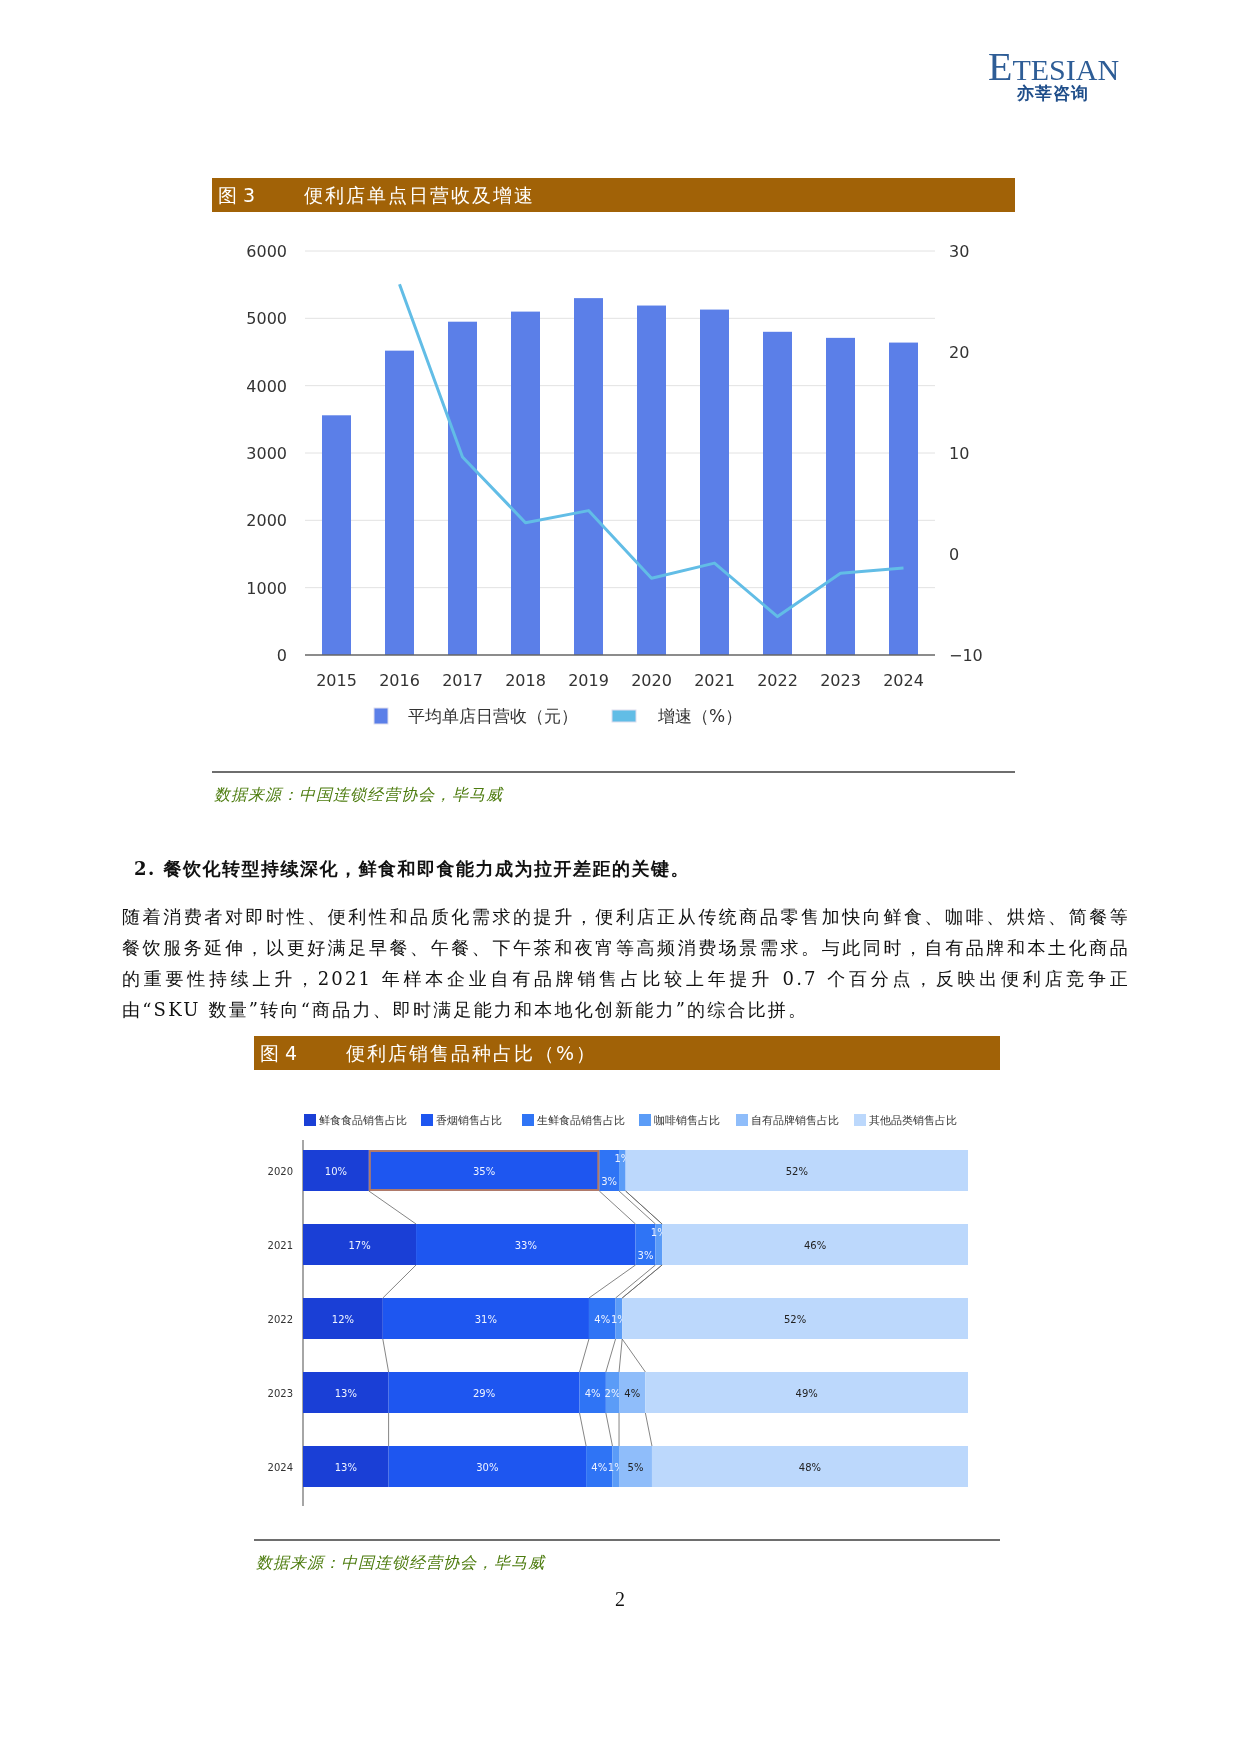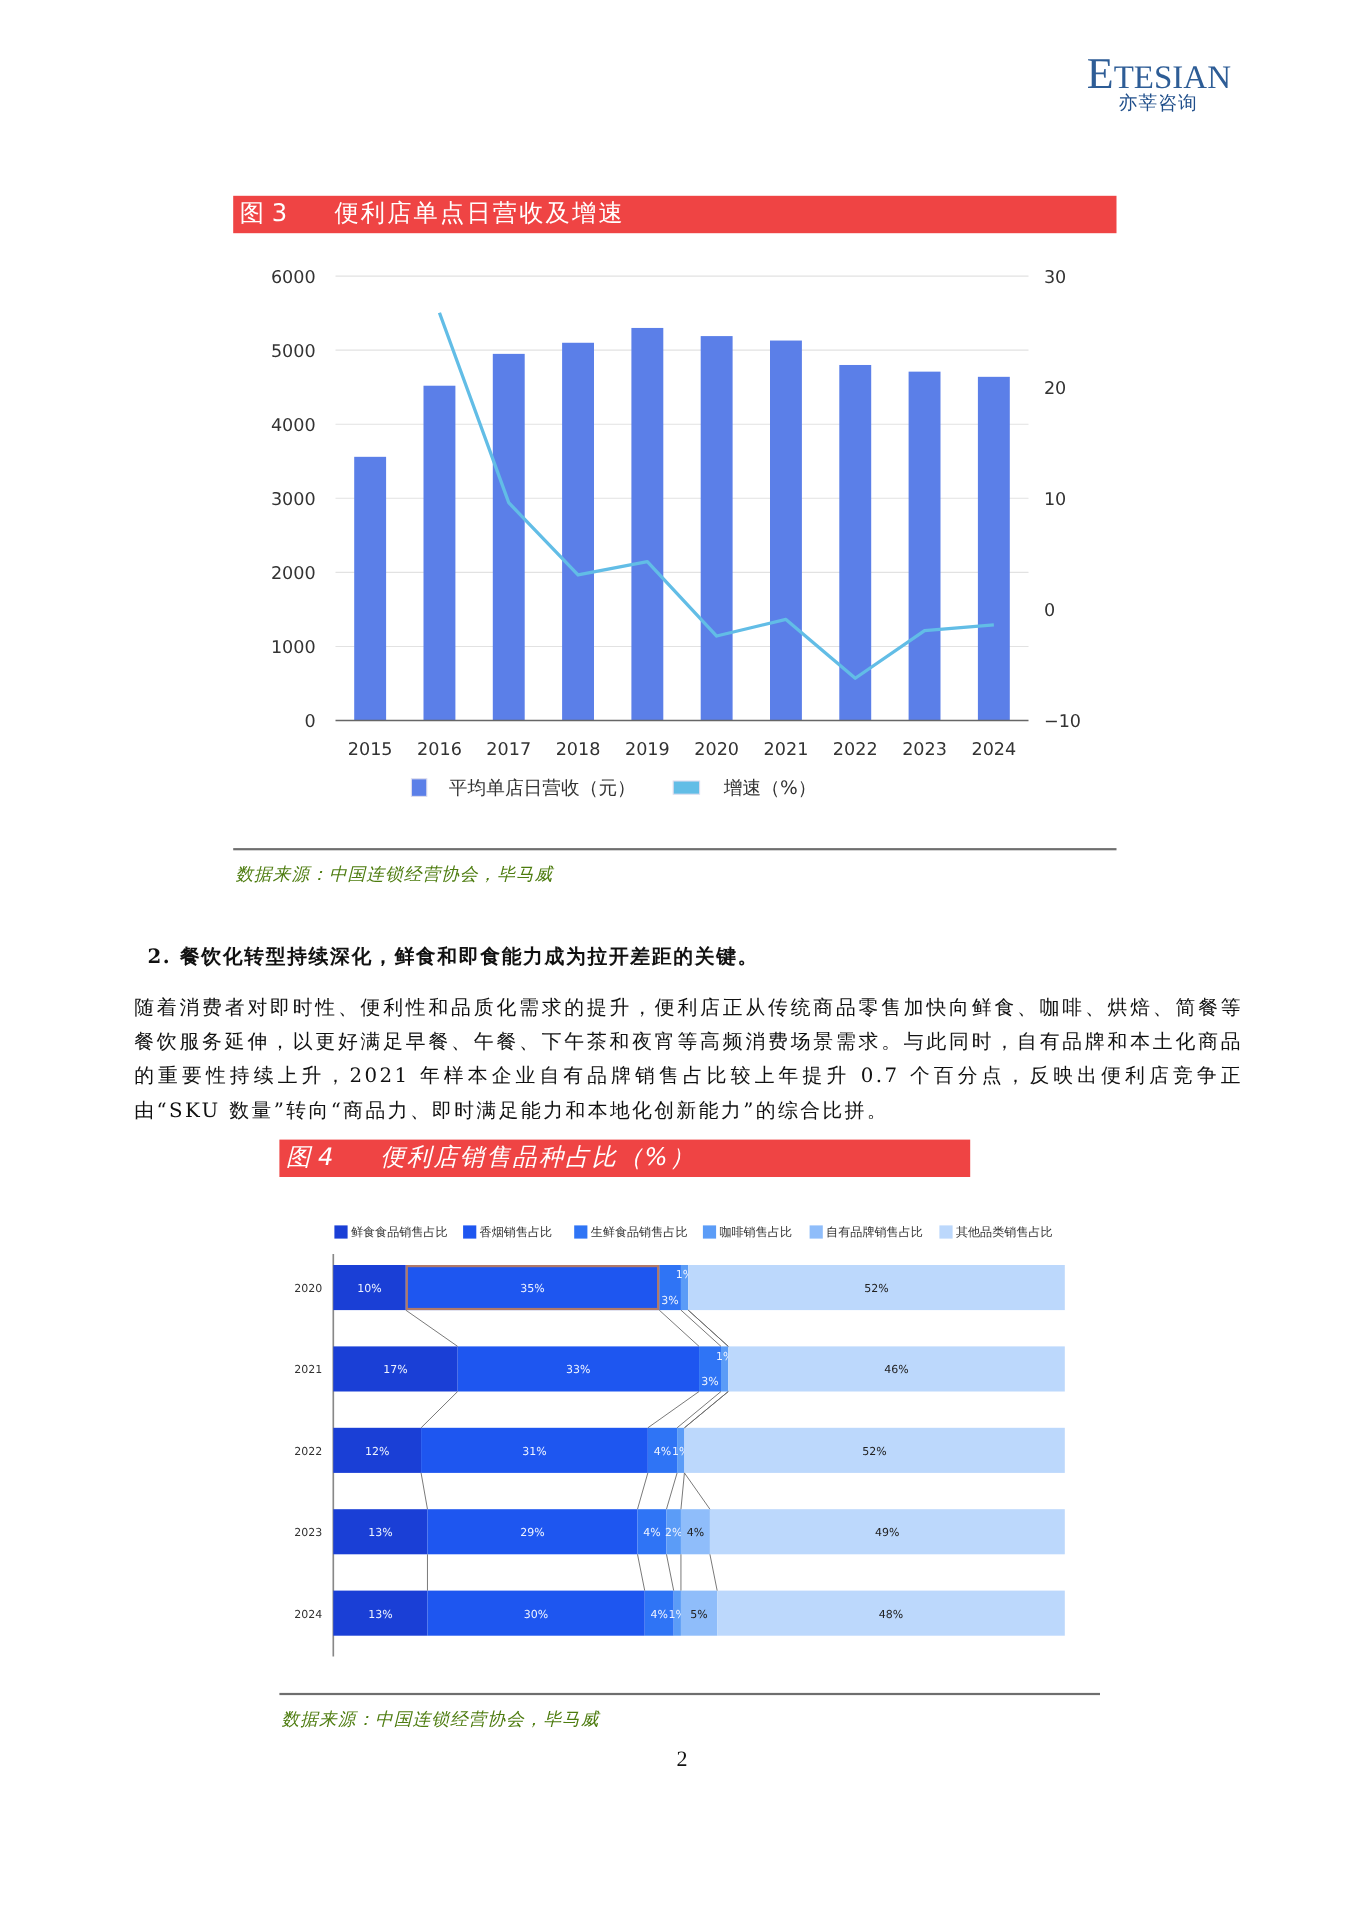--- a/index.html
+++ b/index.html
@@ -2,23 +2,23 @@
 <html><head>
 <meta charset="utf-8">
 <style>
   html, body { margin:0; padding:0; background:#ffffff; }
   body { width:1240px; height:1753px; position:relative; overflow:hidden; font-family:"DejaVu Serif", serif; color:#111; }
   .abs { position:absolute; }
   
   .logo { left:988px; top:52px; width:130px; text-align:center; color:#2e5d96; }
   .logo-en { font-family:"Liberation Serif", serif; font-size:30px; letter-spacing:0px; line-height:30px; }
   .logo-en .big { font-size:40px; }
-  .logo-cn { font-family:"DejaVu Sans", sans-serif; font-size:17px; font-weight:normal; line-height:20px; color:#1f4e8a; margin-top:-2px; letter-spacing:1px;text-align:center; }
-  
-  .fig-header { background:#ef4444; color:#fff; height:34px; line-height:34px; font-family:"DejaVu Sans", sans-serif; font-size:22px; }
+  .logo-cn { font-family:"DejaVu Sans", sans-serif; font-size:17px; font-weight:bold; line-height:20px; color:#1f4e8a; margin-top:-2px; letter-spacing:1px;text-align:center; }
+  
+  .fig-header { background:#a16207; color:#fff; height:34px; line-height:34px; font-family:"DejaVu Sans", sans-serif; font-size:19px; }
   .fig-header .num { display:inline-block; padding-left:6px; width:86px; }
   .fig-header .ttl { letter-spacing:2px; }
   .rule { height:2px; background:#6e6e6e; }
   .source { font-family:"DejaVu Serif", serif; font-style:italic; color:#4d7c0f; font-size:16px; letter-spacing:1px; }
   .heading { left:134px; top:857px; font-size:18px; font-weight:bold; letter-spacing:1.5px; font-family:"DejaVu Serif", serif; }
   .para { left:122px; top:901px; width:1008px; font-size:18px; line-height:31px; letter-spacing:2.2px; text-align:justify; }
   .page-num { left:0; width:1240px; top:1588px; text-align:center; font-family:"Liberation Serif", serif; font-size:20px; }
   
   .c3-svg { left:212px; top:230px; }
   .tick { font-family:"DejaVu Sans", sans-serif; font-size:16px; fill:#333; }
@@ -87,21 +87,21 @@
     <rect x="400" y="480" width="24" height="12" fill="#62bde6" stroke="#dde" stroke-width="1"></rect>
     <text x="446" y="492" class="legend3">增速（%）</text>
   </svg>
 
 <div class="abs rule" style="left:212px; top:771px; width:803px;"></div>
 <div class="abs source" style="left:214px; top:785px;">数据来源：中国连锁经营协会，毕马威</div>
 
 <div class="abs heading">2. 餐饮化转型持续深化，鲜食和即食能力成为拉开差距的关键。</div>
 <div class="abs para">随着消费者对即时性、便利性和品质化需求的提升，便利店正从传统商品零售加快向鲜食、咖啡、烘焙、简餐等餐饮服务延伸，以更好满足早餐、午餐、下午茶和夜宵等高频消费场景需求。与此同时，自有品牌和本土化商品的重要性持续上升，2021 年样本企业自有品牌销售占比较上年提升 0.7 个百分点，反映出便利店竞争正由“SKU 数量”转向“商品力、即时满足能力和本地化创新能力”的综合比拼。</div>
 
-<div class="abs fig-header" style="left:254px; top:1036px; width:628px;font-style:italic;">
+<div class="abs fig-header" style="left:254px; top:1036px; width:746px;">
   <span class="num">图 4</span><span class="ttl">便利店销售品种占比（%）</span>
 </div>
 
 <svg class="abs c4-svg" id="chart4" width="746" height="420">
     <rect x="50" y="14" width="12" height="12" fill="#1a3fd6"></rect>
     <text x="65" y="24" class="lg4">鲜食食品销售占比</text>
     <rect x="167" y="14" width="12" height="12" fill="#1e56f0"></rect>
     <text x="182" y="24" class="lg4">香烟销售占比</text>
     <rect x="268" y="14" width="12" height="12" fill="#2f74f5"></rect>
     <text x="283" y="24" class="lg4">生鲜食品销售占比</text>

